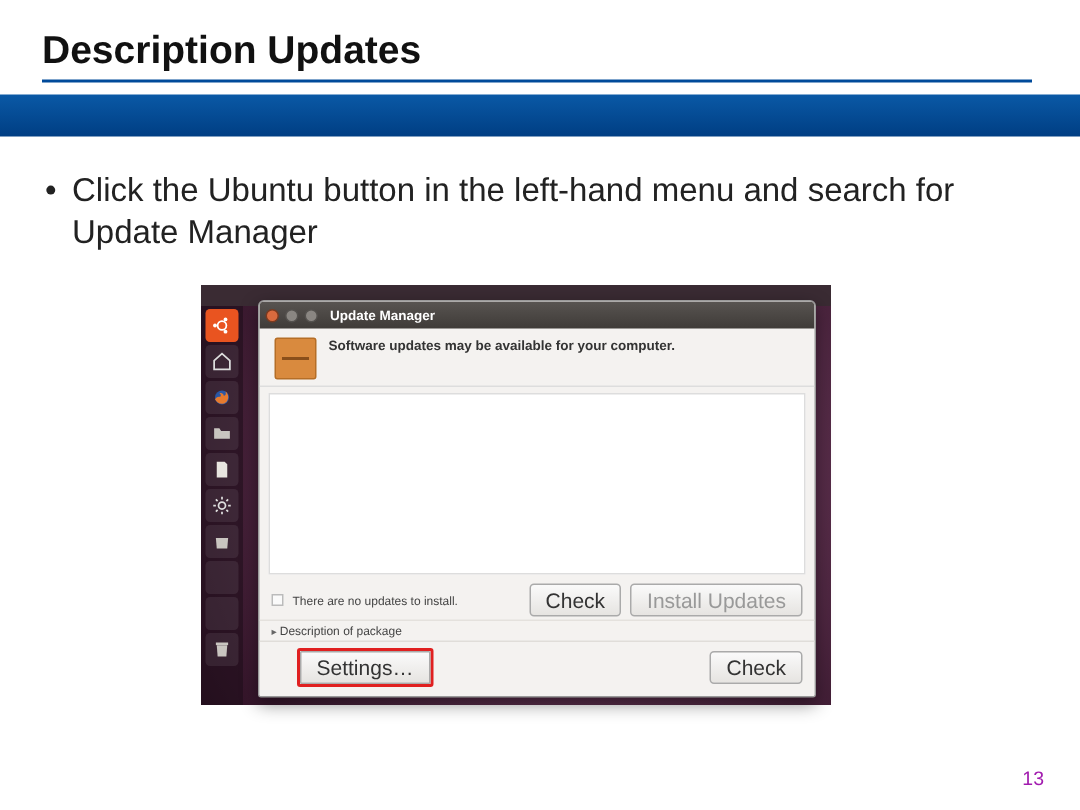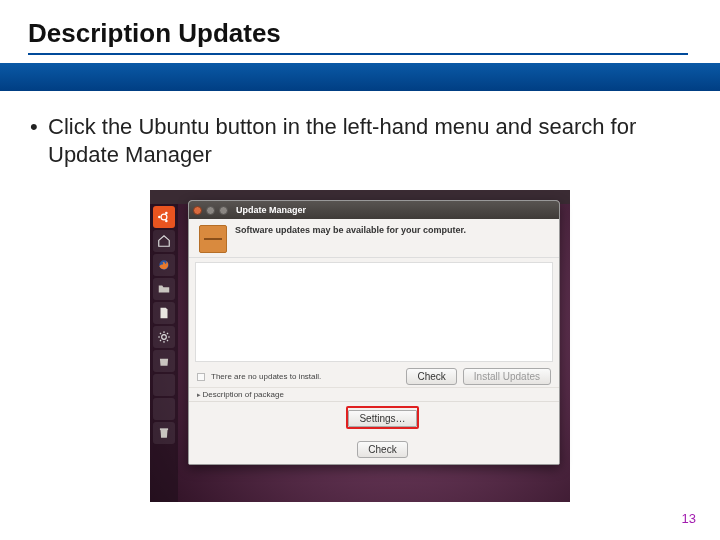--- a/index.html
+++ b/index.html
@@ -9,21 +9,21 @@
 
   .title-area { padding: 18px 0 8px 28px; }
   .title { font-size: 26px; font-weight: bold; color: #111; border-bottom: 2px solid #004a9a; display:inline-block; width:660px; padding-bottom:4px;}
   .blue-band { height: 28px; background: linear-gradient(#0a59a6,#003e83); width: 720px; }
 
   .bullet-area { padding: 22px 30px 0 30px; }
   .bullet { display:flex; font-size: 22px; color:#222; line-height:1.25; }
   .bullet .dot { width:18px; flex:none; }
   .bullet .txt { flex:1; }
 
-  .shot { position:absolute; left:150px; top:190px; width:420px; height:312px; }
+  .shot { position:absolute; left:134px; top:190px; width:420px; height:280px; }
   .desktop-bg { position:absolute; inset:0; background: radial-gradient(circle at 60% 45%, #9a6a8d 0%, #5d304e 48%, #2d1023 100%); }
   .top-panel { position:absolute; left:0; top:0; right:0; height:14px; background:#3a2b33; }
 
   .launcher { position:absolute; left:0; top:14px; width:28px; bottom:0; background: rgba(30,15,25,.55); display:flex; flex-direction:column; align-items:center; gap:2px; padding-top:2px;}
   .launch-item { width:22px; height:22px; border-radius:3px; background: rgba(255,255,255,.08); display:flex; align-items:center; justify-content:center; font-size:12px; color:#ddd; }
   .launch-ubuntu { background:#e95420; color:#fff; }
   .launch-item svg { width:14px; height:14px; }
 
   .um-window { position:absolute; left:38px; top:10px; width:372px; height:265px; background:#f4f2f0; border:1px solid #999; border-radius:4px 4px 2px 2px; box-shadow: 0 4px 12px rgba(0,0,0,.45); display:flex; flex-direction:column; overflow:hidden; }
   .um-titlebar { height:18px; background: linear-gradient(#585451,#3f3b38); display:flex; align-items:center; gap:4px; padding:0 4px; }
@@ -36,27 +36,27 @@
   .um-header .box-icon { width:28px; height:28px; flex:none; background:#d98a3e; border:1px solid #b56e27; border-radius:2px; position:relative; }
   .um-header .box-icon:after { content:""; position:absolute; left:4px; right:4px; top:12px; height:2px; background:#8a4f1a; }
   .um-header .texts { font-size:8px; color:#333; line-height:1.3; }
   .um-header .texts .h1 { font-weight:bold; font-size:9px; margin-bottom:2px; }
 
   .um-list { flex:1; background:#fff; margin:4px 6px; border:1px solid #ddd; }
 
   .um-status { display:flex; align-items:center; gap:6px; padding:2px 8px; font-size:8px; color:#444; }
   .um-status .sq { width:8px; height:8px; border:1px solid #bbb; background:#fafafa; }
   .um-status .spacer { flex:1; }
-  .um-btn { font-size:10px; padding:2px 10px; border:1px solid #aaa; border-radius:3px; background:linear-gradient(#fafafa,#e6e4e1); color:#333; }
+  .um-btn { font-size:14px; padding:2px 10px; border:1px solid #aaa; border-radius:3px; background:linear-gradient(#fafafa,#e6e4e1); color:#333; }
   .um-btn.disabled { color:#999; }
 
   .um-desc { font-size:8px; color:#444; padding:2px 8px; border-top:1px solid #e4e1dd; }
   .um-desc .tri { display:inline-block; font-size:7px; margin-right:2px; color:#666;}
 
-  .um-footer { display:flex; align-items:center; padding:4px 8px 6px 25px; gap:6px; border-top:1px solid #e0ddd9; background:#f4f2f0;flex-direction:column;}
+  .um-footer { display:flex; align-items:center; padding:4px 8px 6px 25px; gap:6px; border-top:1px solid #e0ddd9; background:#f4f2f0;}
   .um-footer .spacer { flex:1; }
   .settings-hl { border:2px solid #e02020; padding:0; border-radius:2px; }
   .settings-hl .um-btn { border-radius:1px; }
 
   .page-num { position:absolute; right:24px; bottom:14px; font-size:13px; color:#a21caf; }
 </style>
 </head>
 <body>
 
 <div class="slide">

